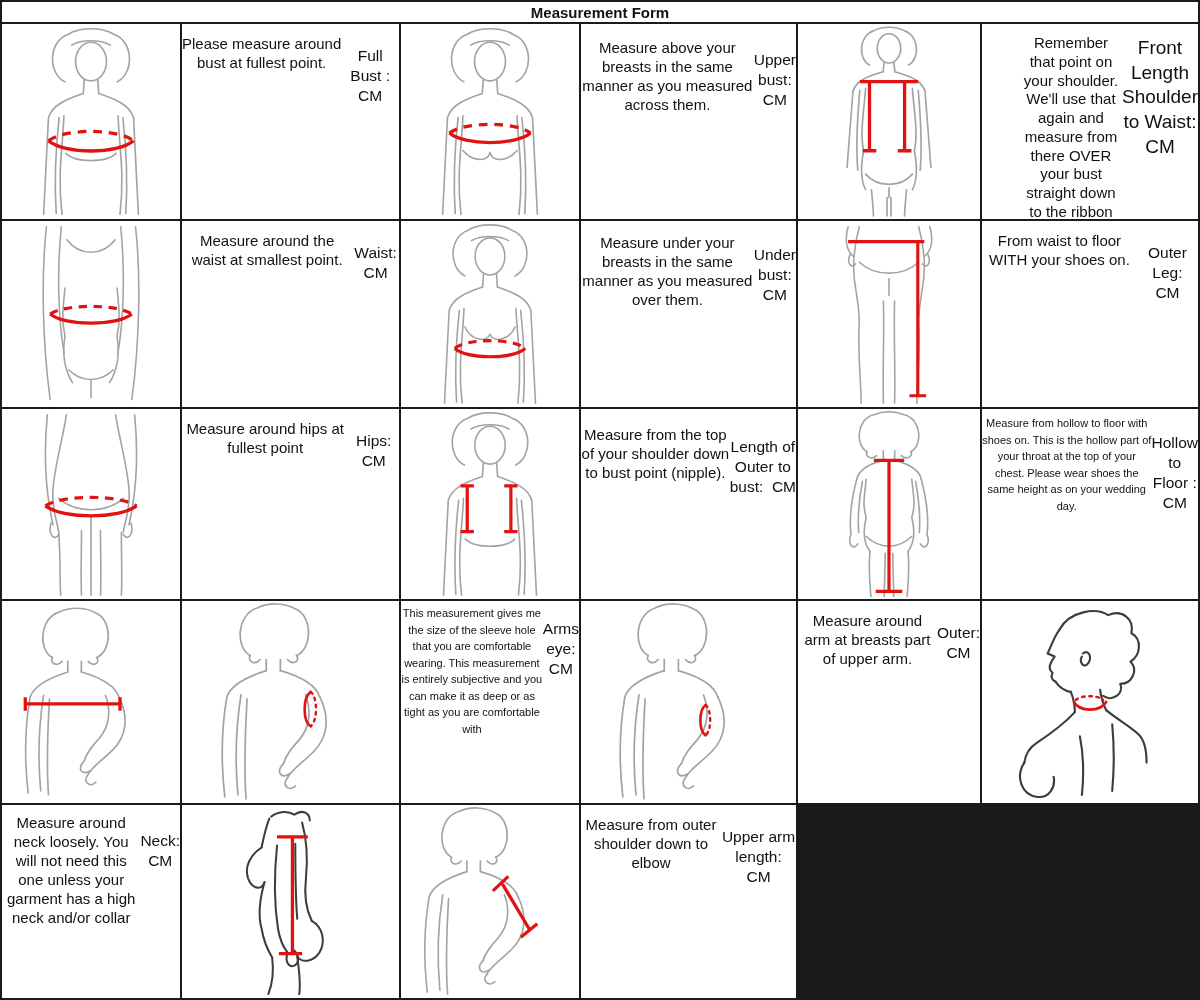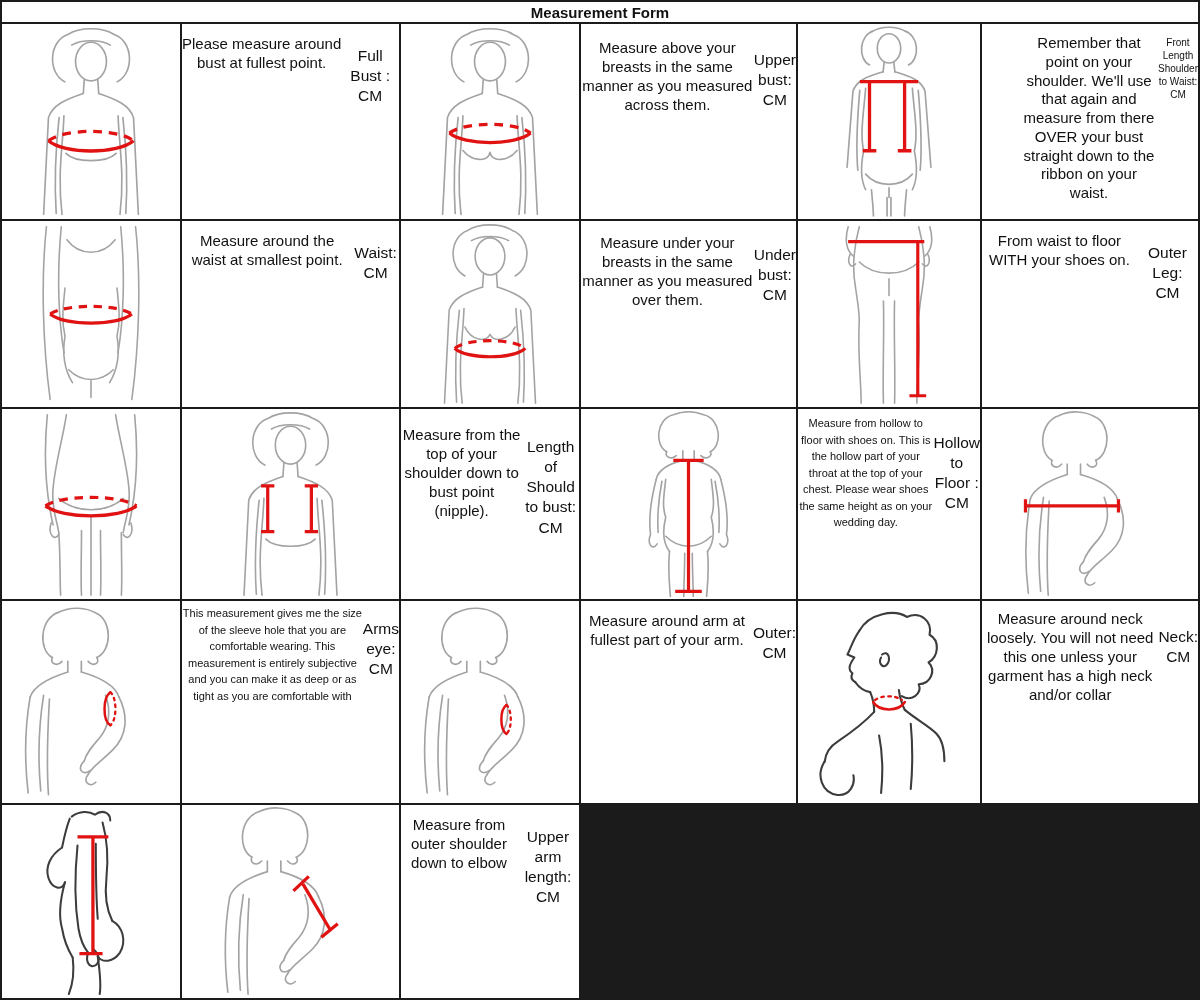--- a/index.html
+++ b/index.html
@@ -14,21 +14,21 @@
   .cell{background:#fff;overflow:hidden;}
   .title{
     grid-column:1/-1;background:#fff;display:flex;align-items:center;justify-content:center;
     font-weight:bold;font-size:15px;
   }
   .txt{padding:10px 0;box-sizing:border-box;display:flex;justify-content:flex-start;text-align:center;}
   .txt.c{justify-content:center;}
   .desc{margin:0;font-size:15px;line-height:1.27;}
   .small .desc{font-size:11px;line-height:1.5;}
   .label{margin:12px 0 0;font-weight:normal;font-size:15.5px;white-space:pre-wrap;line-height:1.3;}
-  .m0 .label{margin-top:2px;font-size:10px;}
+  .m0 .label{margin-top:2px;font-size:19px;}
   .m14 .label{margin-top:14px;}
   .m18 .label{margin-top:18px;}
   .tight .desc{line-height:1.25;margin-left:38px;}
   .fig{padding:2px;box-sizing:border-box;}
   .fig svg{width:100%;height:100%;display:block;}
   .fig path,.fig ellipse{fill:none;stroke:#a3a3a3;stroke-width:1.7;stroke-linecap:round;stroke-linejoin:round;}
   .fig .sk{stroke:#3c3c3c;stroke-width:2.1;}
   .fig .red{stroke:#e01212;stroke-width:3.4;stroke-linecap:butt;}
   .fig .red2{stroke:#e01212;stroke-width:2.6;stroke-linecap:round;}
   .fig .dashed{stroke-dasharray:9 7;}
@@ -167,39 +167,43 @@
       <path d="M116,4 C119,26 128,56 130,82 C132,102 126,114 124,128"></path>
       <path d="M44,4 C40,45 42,85 50,120 M48,118 C44,130 52,138 56,130"></path>
       <path d="M136,4 C140,45 138,85 130,120 M132,118 C136,130 128,138 124,130"></path>
       <path d="M56,92 C74,108 106,108 124,92 M90,110 L90,194"></path>
       <path d="M56,128 C58,156 57,178 58,194 M122,128 C122,156 123,178 122,194"></path>
       <path d="M80,126 C80,154 79,176 80,194 M100,126 C100,154 101,176 100,194"></path>
       <path class="red dashed" d="M42,100 C60,88 120,88 138,100"></path>
       <path class="red" d="M42,100 C60,114 120,114 138,100"></path>
     </svg>
   </div>
+  <div class="cell txt c">
+    <p class="desc">Measure around hips at fullest point</p>
+    <p class="label">Hips:   CM</p>
+  </div>
   <div class="cell fig">
     <svg viewBox="0 0 180 196">
       <path d="M63,57 C45,48 46,15 66,8 C78,0 102,0 114,8 C134,15 135,48 117,57"></path>
       <path d="M70,19 C80,13 100,13 110,19"></path>
       <ellipse cx="90" cy="36" rx="16" ry="20"></ellipse>
       <path d="M83,55 L82,69 M97,55 L98,69"></path>
       <path d="M82,69 C64,75 50,81 46,94 L41,194"></path>
       <path d="M98,69 C116,75 130,81 134,94 L139,194"></path>
       <path d="M57,94 C53,130 52,162 54,193"></path>
       <path d="M123,94 C127,130 128,162 126,193"></path>
       <path d="M62,92 C61,122 55,152 60,194"></path>
       <path d="M118,92 C119,122 125,152 120,194"></path>
       <path d="M64,135 C74,145 106,145 116,135"></path>
       <path class="red" d="M66,79 L66,127 M59,79 L73,79 M59,127 L73,127 M112,79 L112,127 M105,79 L119,79 M105,127 L119,127"></path>
     </svg>
   </div>
   <div class="cell txt" style="padding-top:16px">
     <p class="desc">Measure from the top of your shoulder down to bust point (nipple).</p>
-    <p class="label">Length of Should to bust:  CM</p>
+    <p class="label">Length of Outer to bust:  CM</p>
   </div>
   <div class="cell fig">
     <svg viewBox="0 0 180 196">
       <path d="M67,43 C54,36 56,8 74,4 C84,0 96,0 106,4 C124,8 126,36 113,43"></path>
       <path d="M67,43 C64,48 72,52 77,47 M113,43 C116,48 108,52 103,47"></path>
       <path d="M84,42 L84,52 M96,42 L96,52"></path>
       <path d="M84,52 C68,56 58,62 56,72 M96,52 C112,56 122,62 124,72"></path>
       <path d="M56,72 C50,95 48,115 50,130 M62,74 C58,95 57,112 58,128 M50,130 C46,140 52,148 57,140"></path>
       <path d="M124,72 C130,95 132,115 130,130 M118,74 C122,95 123,112 122,128 M130,130 C134,140 128,148 123,140"></path>
       <path d="M66,72 C64,90 62,100 66,112 C62,128 64,140 70,148"></path>
@@ -263,21 +267,21 @@
       <path d="M41,91 C36,122 35,158 38,190"></path>
       <path d="M47,95 C45,130 44,165 46,194"></path>
       <path d="M119,93 C129,113 127,133 113,147 C101,159 91,165 87,173"></path>
       <path d="M105,91 C111,107 109,123 99,135 C91,144 85,151 83,159"></path>
       <path d="M83,159 C75,167 81,175 89,169 M87,173 C81,181 89,187 95,181"></path>
       <path class="red2" d="M107,101 C100,106 100,126 107,131"></path>
       <path class="red2 dot" d="M107,101 C113,106 113,126 107,131"></path>
     </svg>
   </div>
   <div class="cell txt c">
-    <p class="desc">Measure around arm at fullest part of your arm.</p>
+    <p class="desc">Measure around arm at breasts part of upper arm.</p>
     <p class="label">Outer:  CM</p>
   </div>
 
   <div class="cell fig">
     <svg viewBox="0 0 180 196">
       <path class="sk" d="M60,26 C70,8 96,4 108,12 C122,6 134,16 131,30 C142,36 140,52 130,58 C138,66 132,80 120,80 C124,90 112,98 103,92"></path>
       <path class="sk" d="M60,26 C54,34 52,42 48,50 L55,53 C50,60 48,65 53,69 C51,73 52,76 56,78"></path>
       <path class="sk" d="M56,78 C60,84 66,87 71,88"></path>
       <path class="sk" d="M83,50 C89,45 93,55 87,61 C83,64 79,58 82,53"></path>
       <path class="sk" d="M71,88 C74,95 75,101 75,108"></path>

